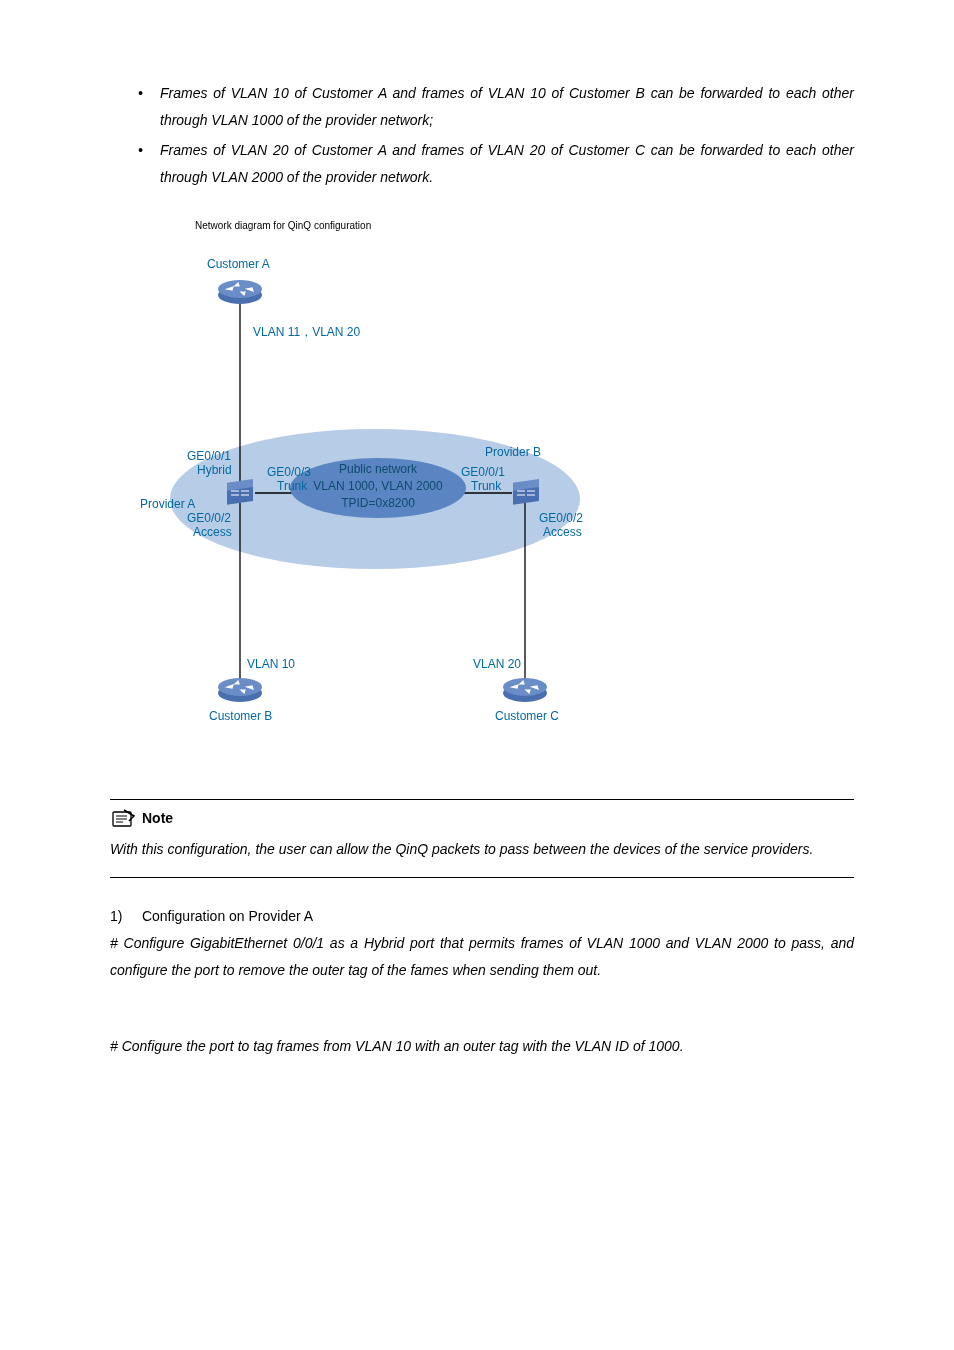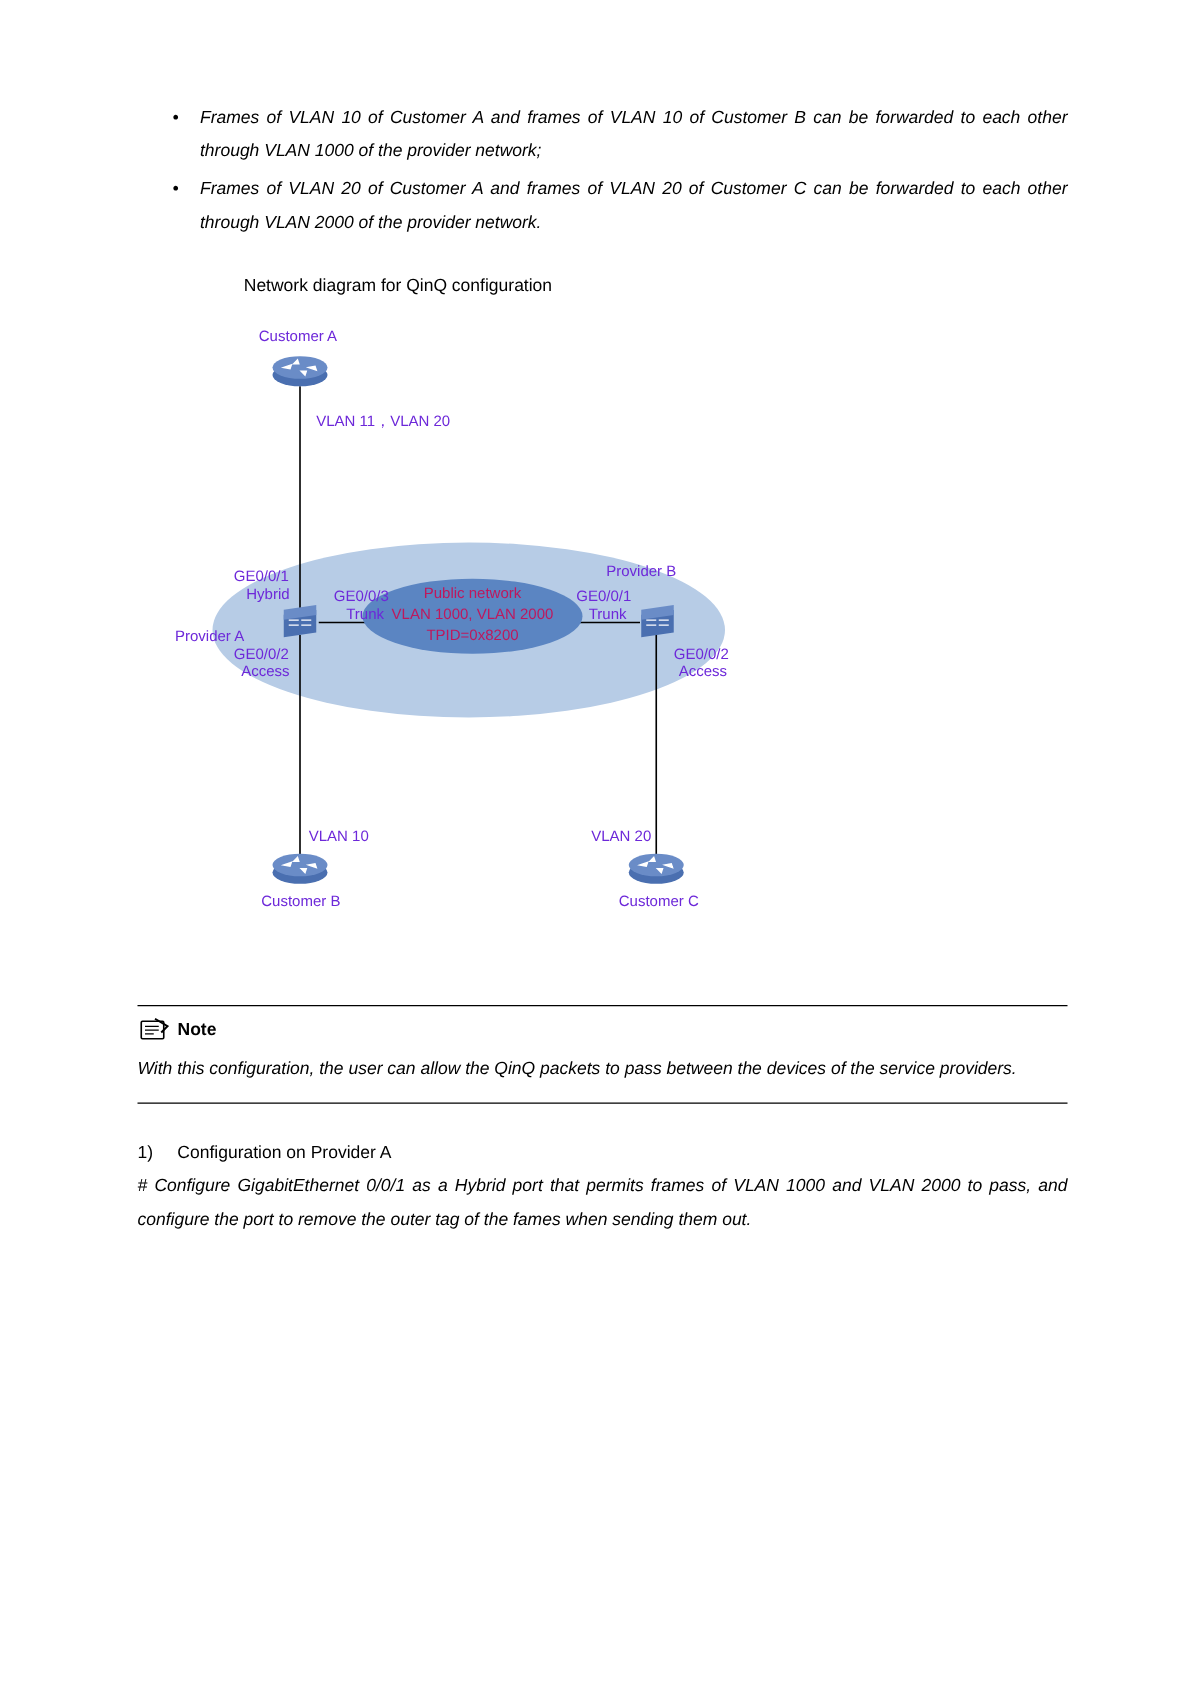--- a/index.html
+++ b/index.html
@@ -31,57 +31,57 @@
   ul.bullets li::before {
     content: "•";
     position: absolute;
     left: 0;
     top: 0;
     font-size: 14px;
   }
   .fig-title {
     text-align: left;
     margin: 10px 0 18px 85px;
-    font-size: 14px;
+    font-size: 10px;
   }
   .diagram {
     position: relative;
     width: 460px;
     height: 500px;
     margin: 0 0 30px 15px;
   }
   .router-icon {
     width: 46px;
     height: 28px;
   }
   .router-icon ellipse.body { fill: #4a6fb0; }
   .router-icon ellipse.top { fill: #6a8cc7; }
   .router-icon .arrows { stroke: #fff; stroke-width: 1.2; fill: #fff; }
   .switch-icon { width: 30px; height: 30px; }
   .label {
     position: absolute;
     font-size: 12px;
-    color: #6d28d9;
+    color: #0369a1;
     white-space: nowrap;
   }
   .cloud {
     position: absolute;
     left: 40px;
     top: 175px;
     width: 420px;
     height: 150px;
   }
   .inner-cloud {
     position: absolute;
     left: 178px;
     top: 212px;
     width: 150px;
     height: 56px;
     text-align: center;
-    color: #be185d;
+    color: #0c4a6e;
     font-size: 12px;
     line-height: 1.4;
     z-index: 3;
   }
   .note-sep { border-top: 1.5px solid #000; margin: 50px 0 8px 0; }
   .note-sep2 { border-top: 1px solid #000; margin: 14px 0 30px 0; }
   .note-head { display: flex; align-items: center; gap: 6px; margin: 8px 0; text-align: right; }
   .note-head svg { width: 26px; height: 20px; }
   .note-head b { font-size: 14px; }
   .body-p { line-height: 1.9; text-align: justify; margin: 6px 0; font-style: italic; }
@@ -227,14 +227,15 @@
   <div class="body-p">With this configuration, the user can allow the QinQ packets to pass between the devices of the service providers.</div>
   <div class="note-sep2"></div>
 
   <div class="numbered">
     <span class="num">1)</span>
     <span>Configuration on Provider A</span>
   </div>
 
   <div class="body-p"># Configure GigabitEthernet 0/0/1 as a Hybrid port that permits frames of VLAN 1000 and VLAN 2000 to pass, and configure the port to remove the outer tag of the fames when sending them out.</div>
 
+  <div class="body-p" style="margin-top:50px"># Configure the port to tag frames from VLAN 10 with an outer tag with the VLAN ID of 1000.</div>
 
 </div>
 
 </body></html>

